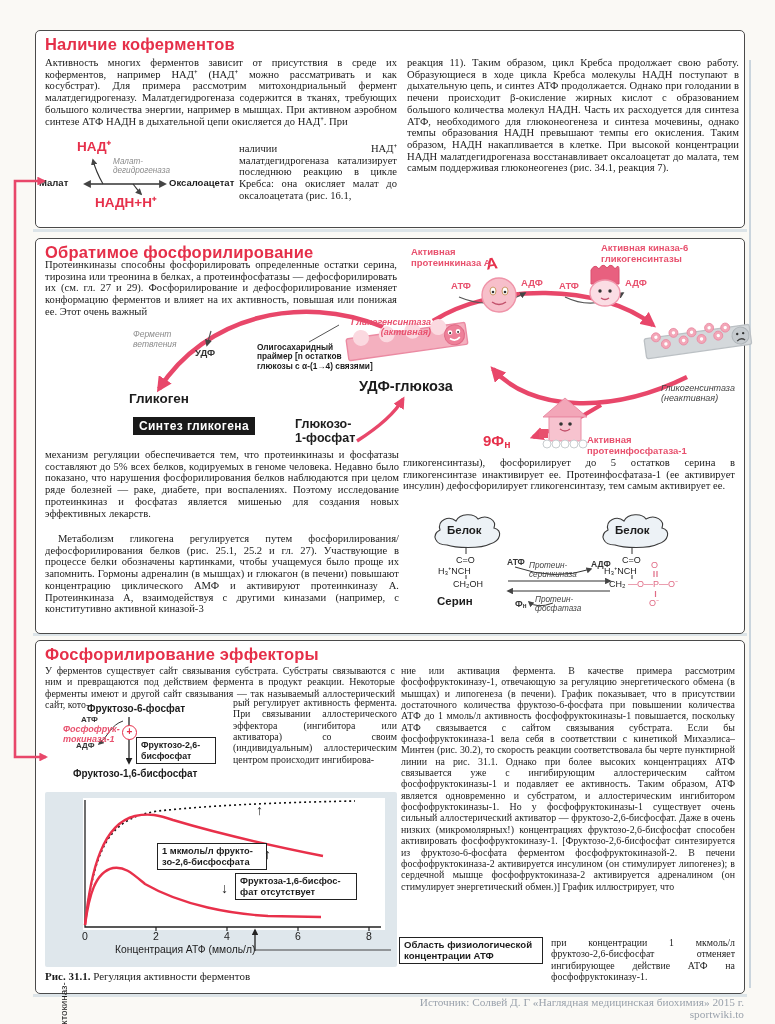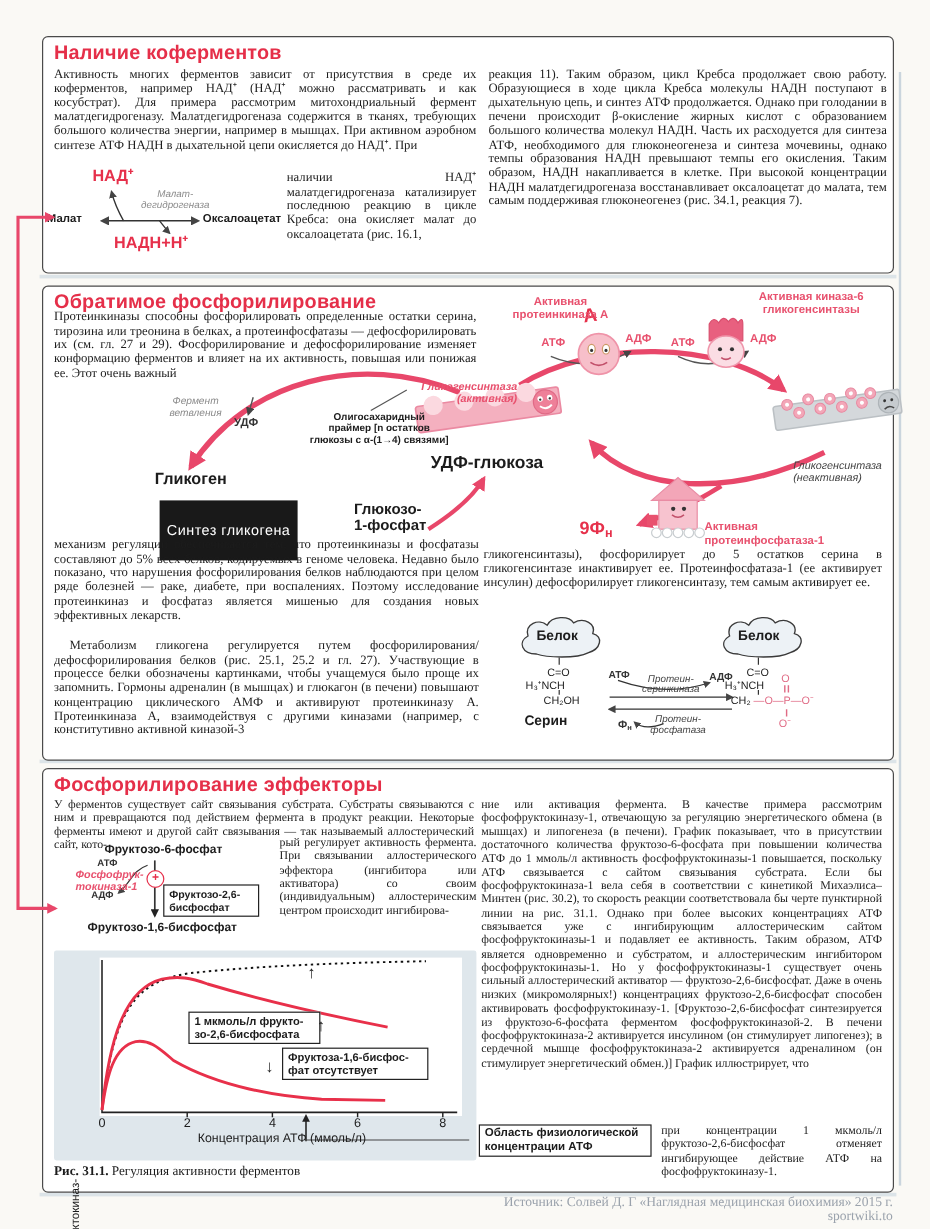--- a/index.html
+++ b/index.html
@@ -12,28 +12,28 @@
   .h{position:absolute;font-family:"Liberation Sans",sans-serif;font-weight:bold;
      color:#e52f49;font-size:16.5px;letter-spacing:.2px;white-space:nowrap}
   .t{position:absolute;text-align:justify;font-size:10.6px;line-height:11.7px}
   .t3{font-size:9.9px;line-height:11.35px}
   .lb{position:absolute;font-family:"Liberation Sans",sans-serif;line-height:1.12}
   .ml{white-space:pre-line}
   .red{color:#e8516e;font-weight:bold}
   .b{font-weight:bold}
   .it{font-style:italic}
   .gray{color:#8b8b8b}
-  .ctr{text-align:center}
+  .ctr{text-align:left}
   .cbox{position:absolute;background:#fff;border:1.2px solid #222;
         font-family:"Liberation Sans",sans-serif;font-weight:bold;font-size:9.3px;
         line-height:10.6px;padding:2px 4px;white-space:pre-line}
   .rule{position:absolute;left:33px;width:714px;height:3px;background:#ccd9e1;opacity:.65}
   .blackbox{position:absolute;background:#191919;color:#fff;
-        font-family:"Liberation Sans",sans-serif;font-weight:normal;font-size:12px;
-        text-align:center;padding:18px 6px;letter-spacing:.4px;white-space:nowrap}
+        font-family:"Liberation Sans",sans-serif;font-weight:bold;font-size:12px;
+        text-align:center;padding:2px 6px;letter-spacing:.4px;white-space:nowrap}
   .sub{font-size:70%;vertical-align:-20%}
   .panel{position:absolute;background:#dfe7ec;border-radius:2px}
   .arrowglyph{position:absolute;font-family:"Liberation Sans",sans-serif;font-size:14px;color:#222}
   .footer{position:absolute;font-size:11.3px;color:#9aa2ac;text-align:right}
 </style>
 </head>
 <body>
 
 <div class="rule" style="top:229px"></div>
 <div class="rule" style="top:633px"></div>

